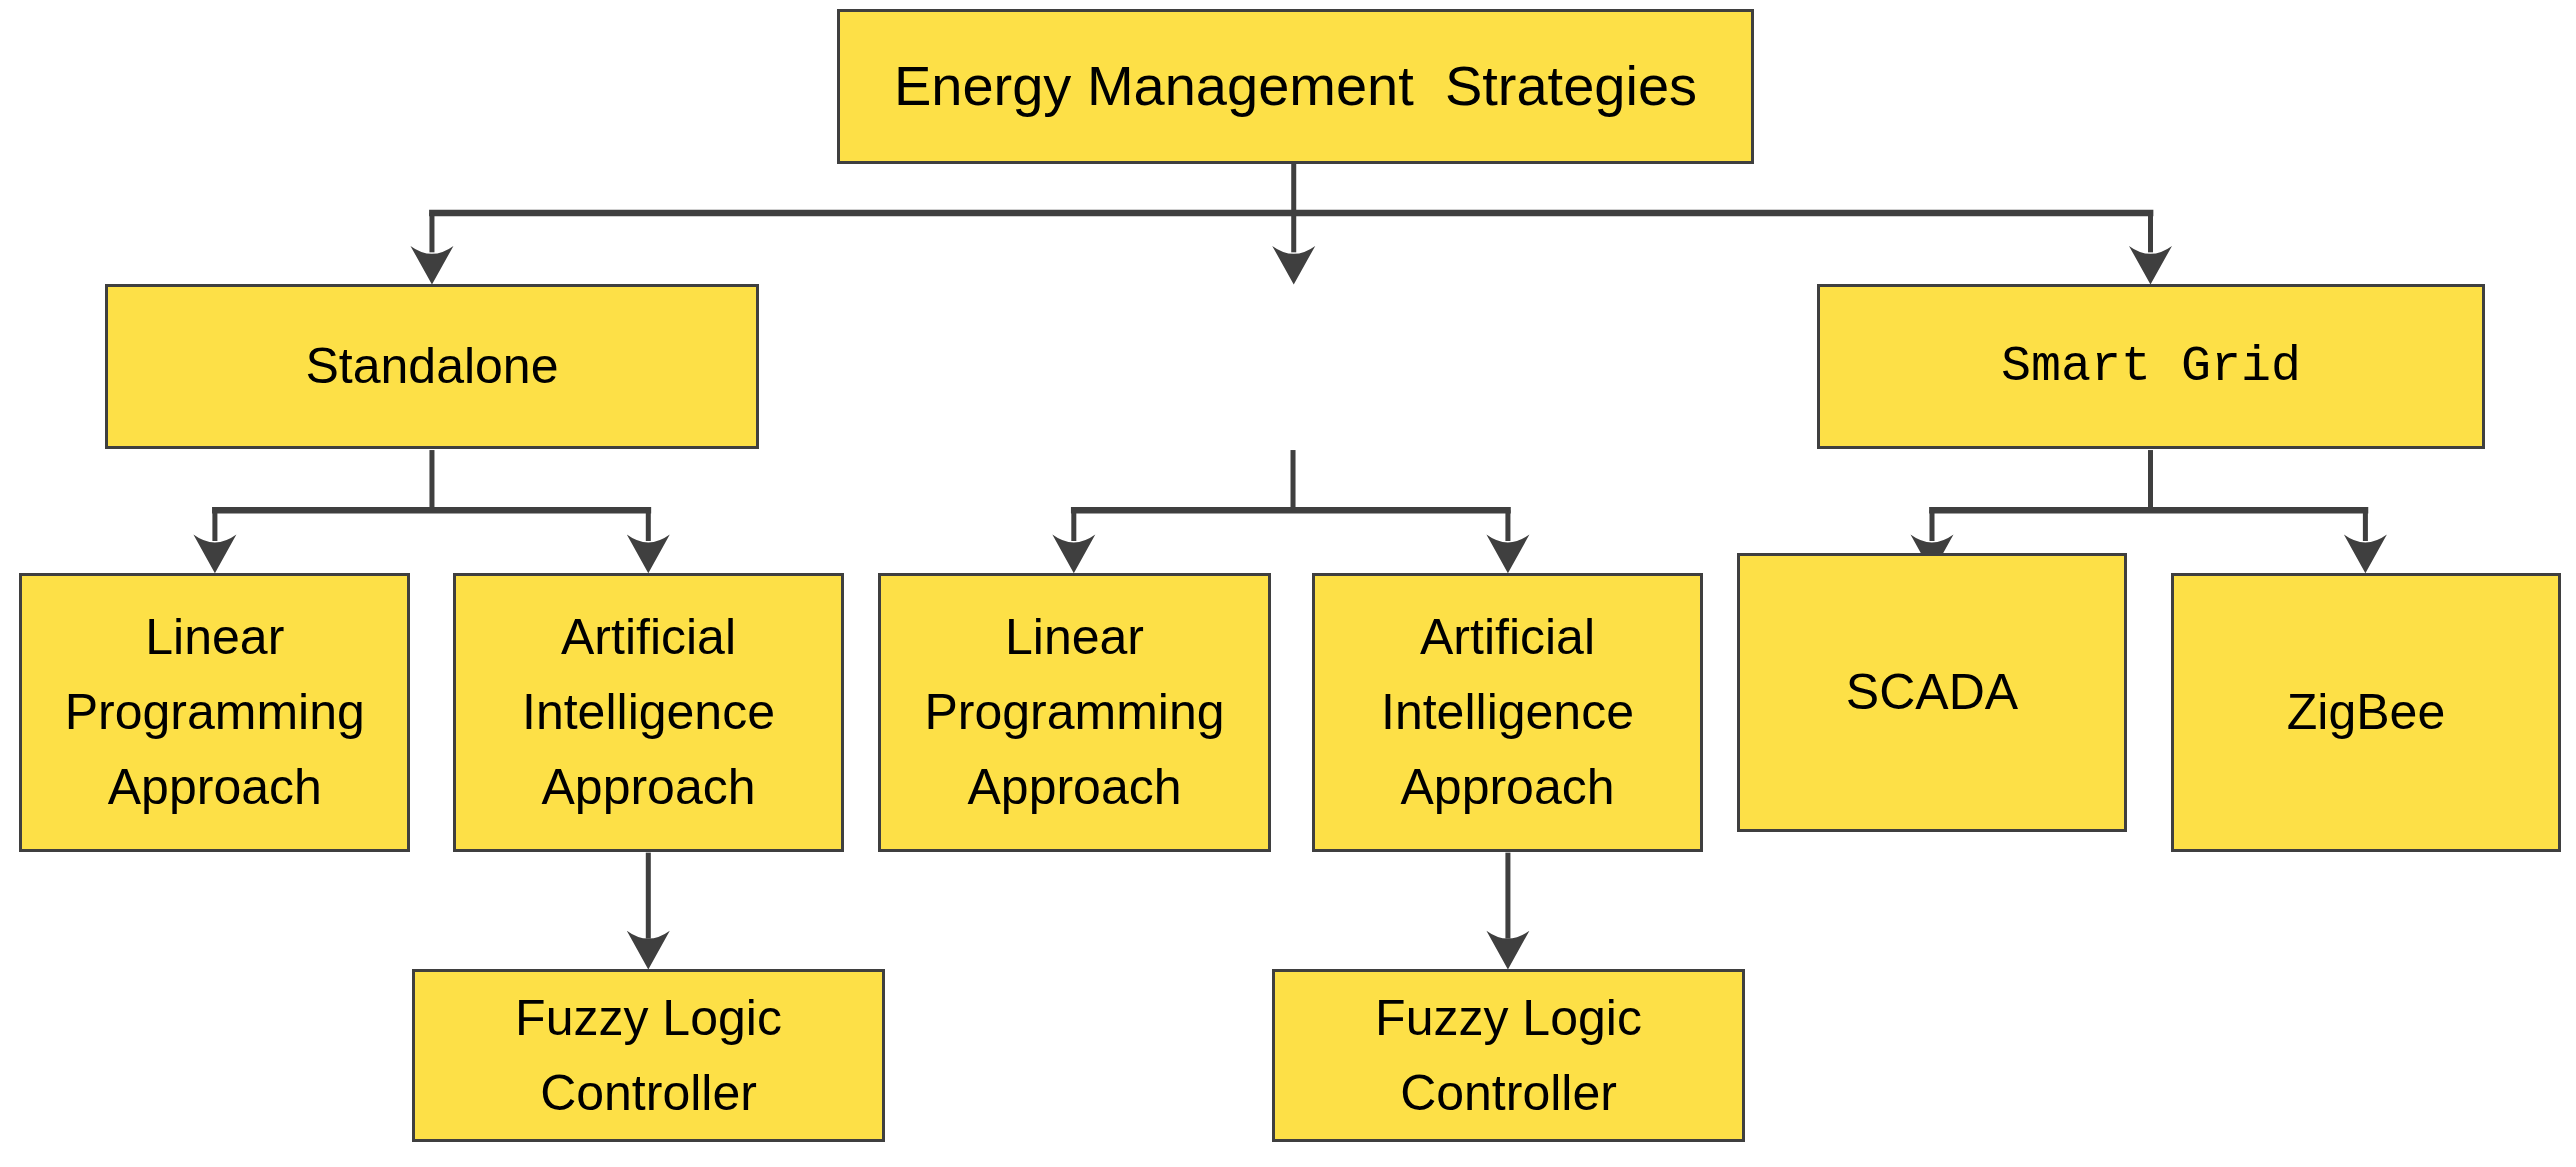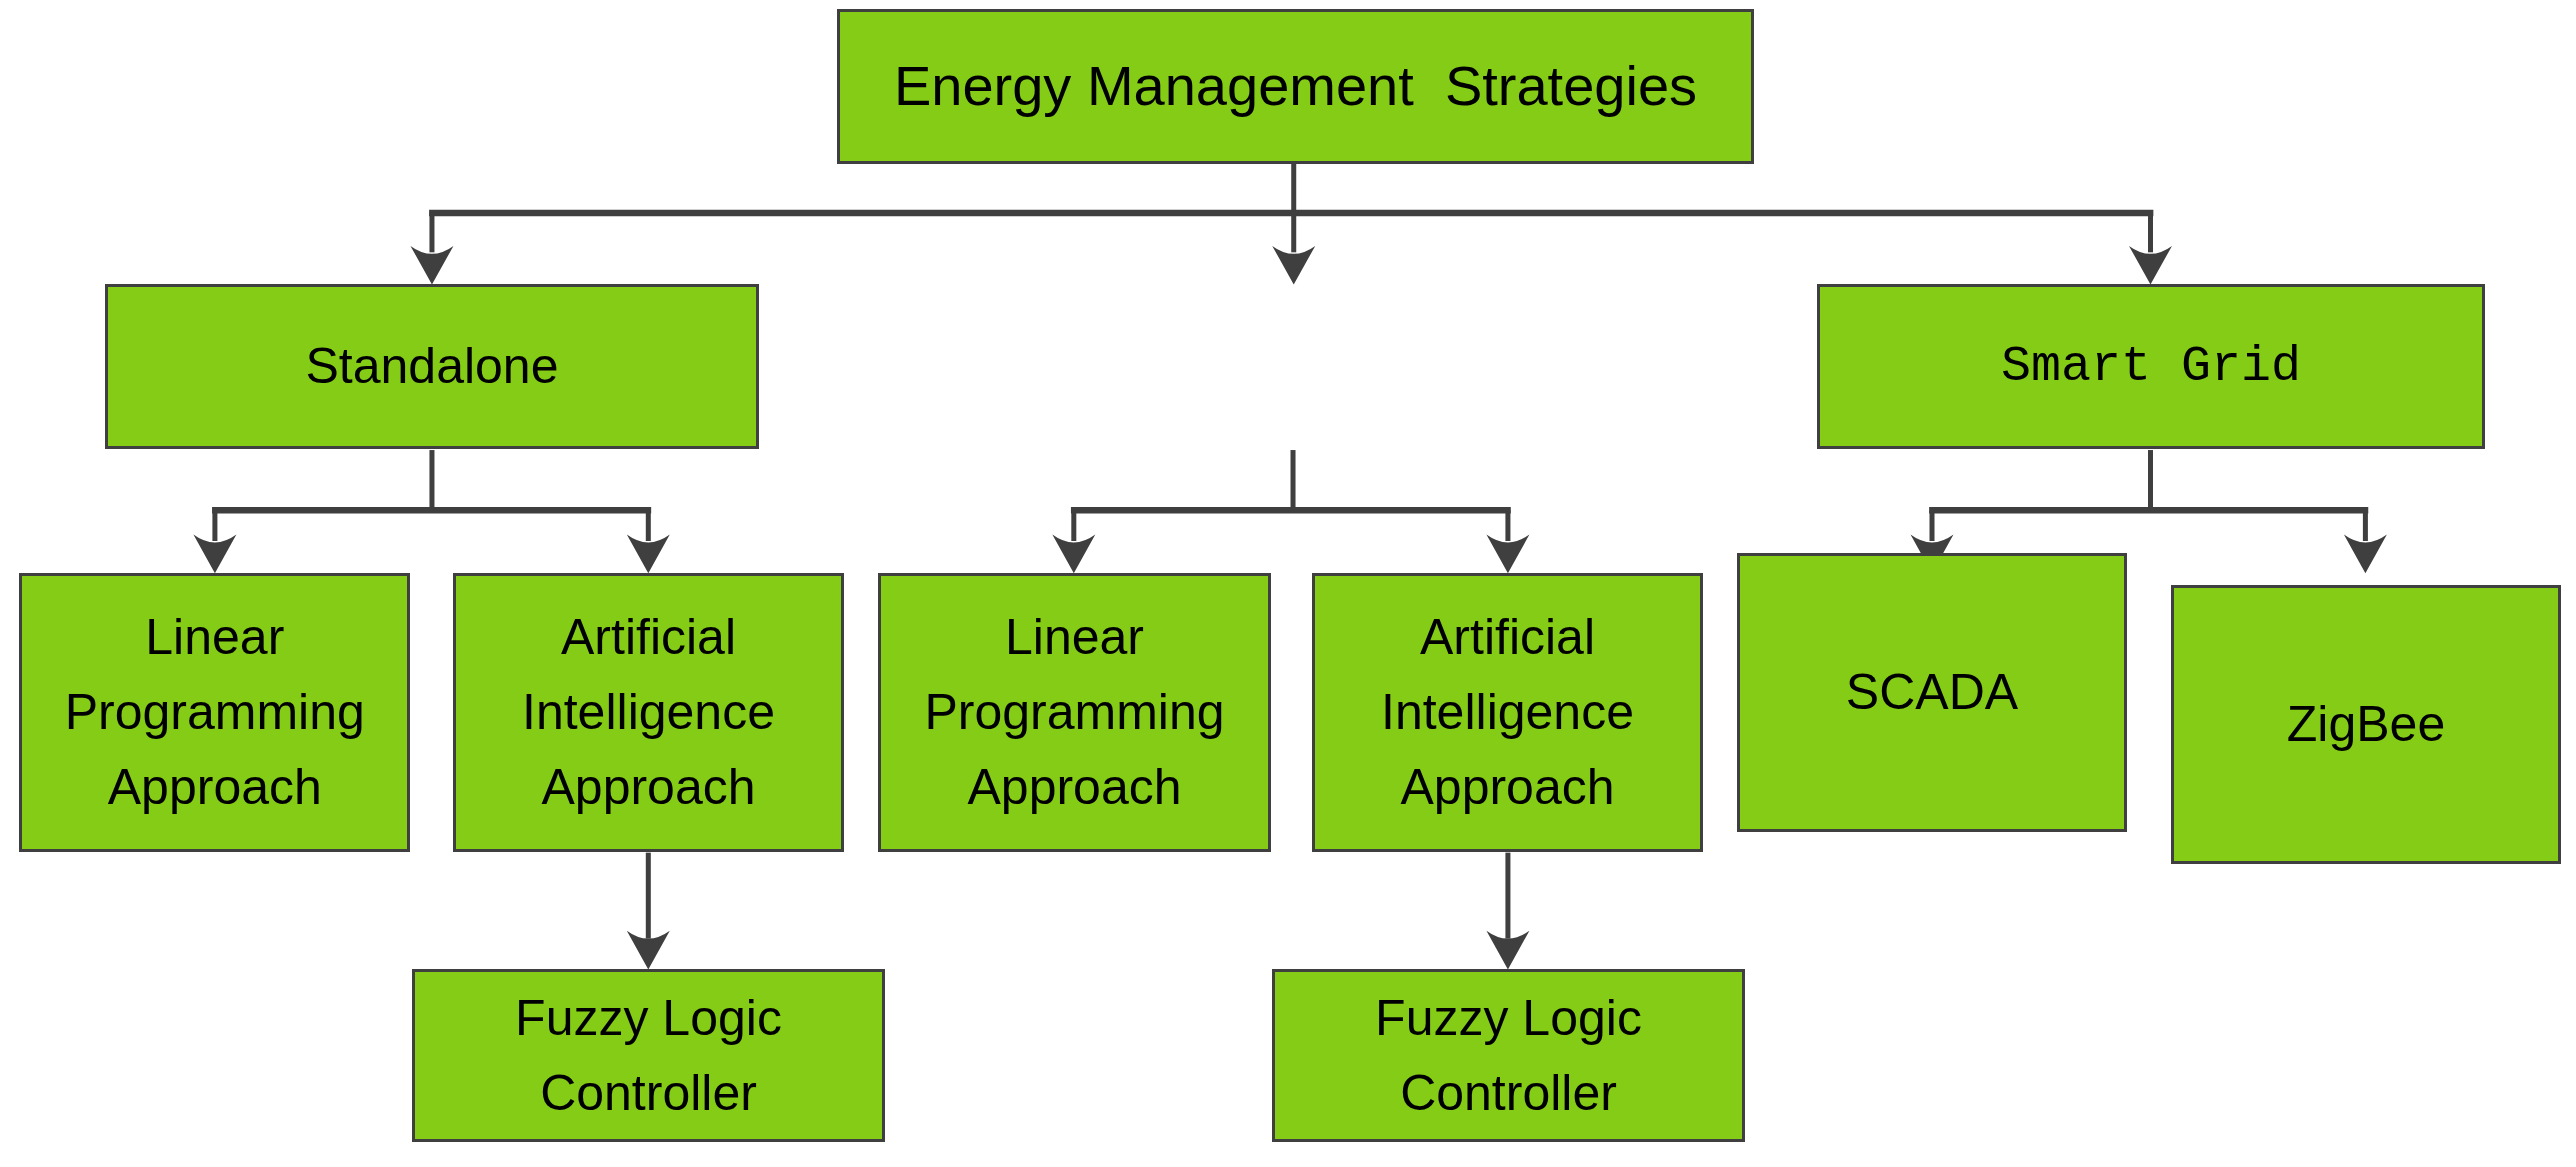--- a/index.html
+++ b/index.html
@@ -29,21 +29,21 @@
   .connector-layer line.bar {
     stroke-width: 9;
   }
   .connector-layer path.head {
     fill: #3f3f3f;
     stroke: none;
   }
   .node {
     position: absolute;
     box-sizing: border-box;
-    background: #84cc16;
+    background: #fde047;
     border: 3.6px solid #3f3f3f;
     display: flex;
     align-items: center;
     justify-content: center;
     text-align: center;
     color: #000000;
     font-size: 50px;
     line-height: 1.5;
     padding: 0 13px;
   }
@@ -115,21 +115,21 @@
   </div>
   <div class="node" style="left:878px; top:573px; width:393px; height:279px;">
     <span class="label">Linear Programming Approach</span>
   </div>
   <div class="node" style="left:1312px; top:573px; width:391px; height:279px;">
     <span class="label">Artificial Intelligence Approach</span>
   </div>
   <div class="node" style="left:1737px; top:553px; width:390px; height:279px;">
     <span class="label">SCADA</span>
   </div>
-  <div class="node" style="left:2171px; top:573px; width:390px; height:279px;margin-top:12px;">
+  <div class="node" style="left:2171px; top:573px; width:390px; height:279px;">
     <span class="label">ZigBee</span>
   </div>
 
   <div class="node" style="left:412px; top:969px; width:473px; height:173px;">
     <span class="label">Fuzzy Logic Controller</span>
   </div>
   <div class="node" style="left:1272px; top:969px; width:473px; height:173px;">
     <span class="label">Fuzzy Logic Controller</span>
   </div>
 

